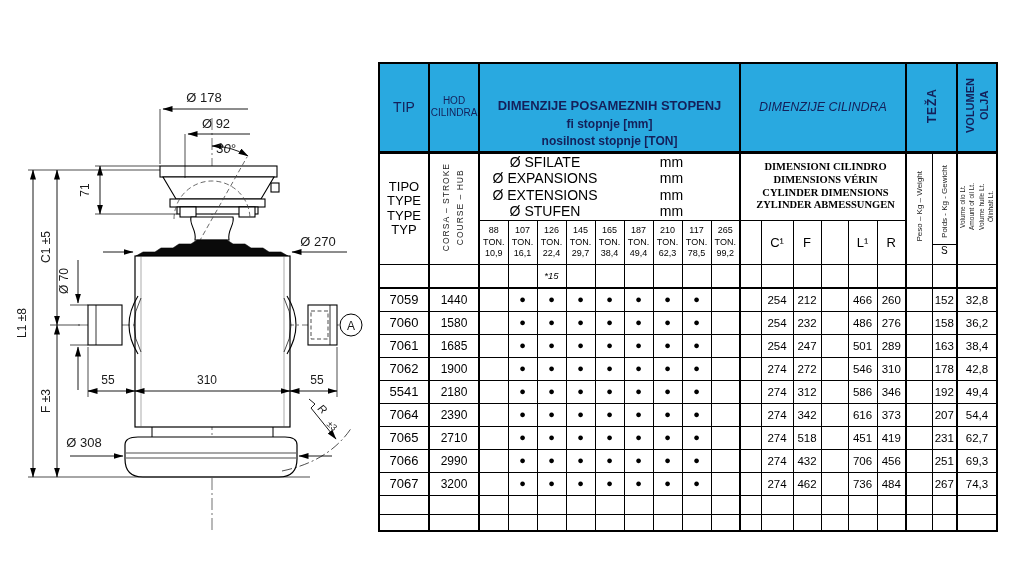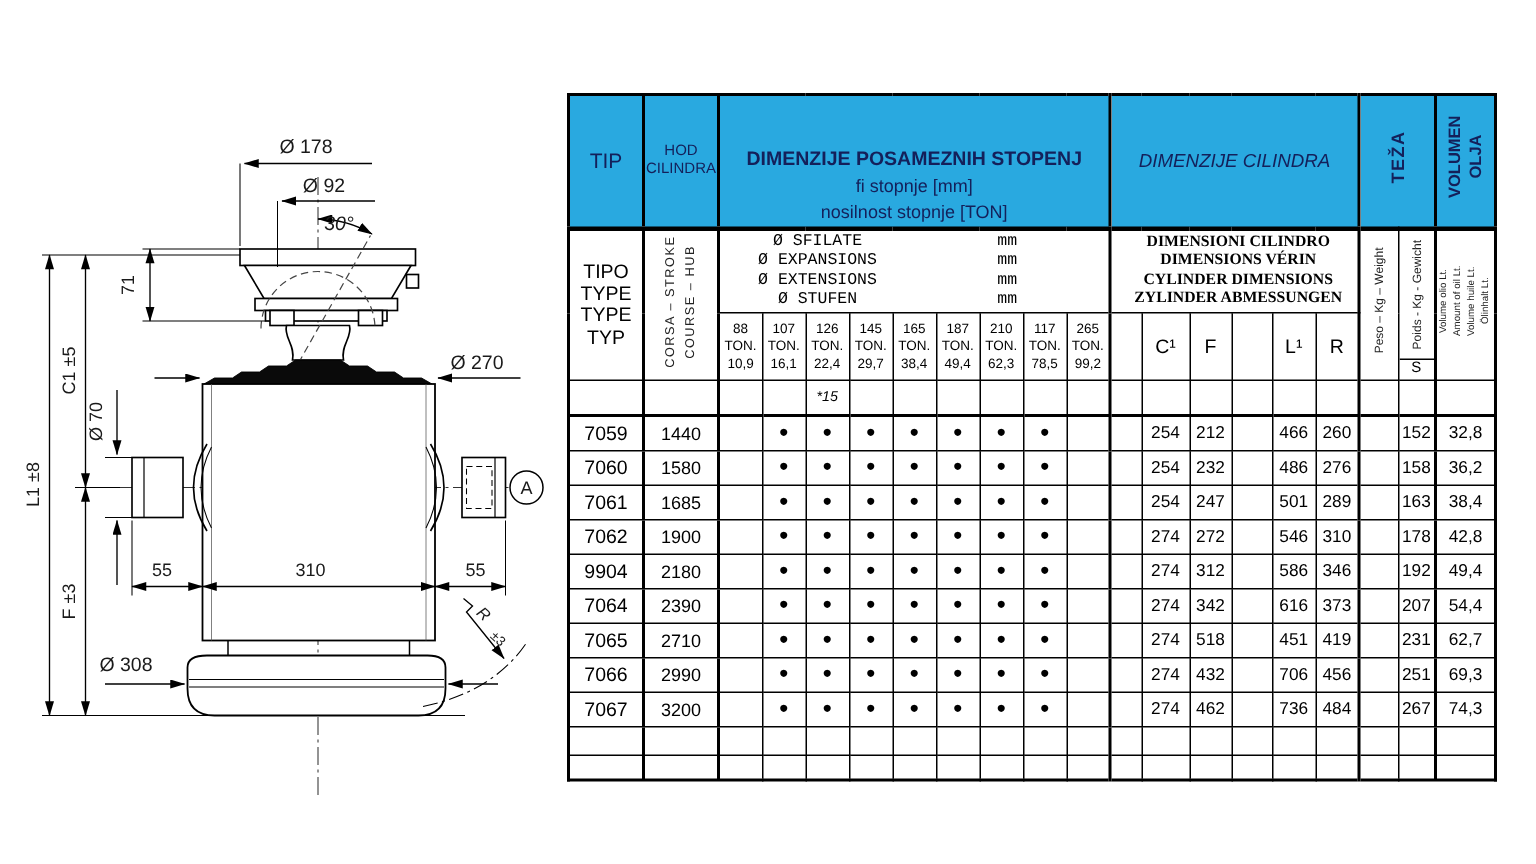--- a/index.html
+++ b/index.html
@@ -36,33 +36,33 @@
   tr.r-note{height:24px;}
   tr.r-data{height:23px;}
   tr.r-emptyA{height:19px;}
   tr.r-emptyB{height:17px;}
   tr.r-head th{background:var(--hdr-bg);color:var(--hdr-tx);border-bottom:3px solid var(--line);}
   tr.r-note td{border-bottom-width:2px;}
 
   .th-tip{font-size:14px;font-weight:bold;}
   .th-hod{font-size:10px;font-weight:bold;line-height:1.25;}
   .th-stages .l1{font-size:13px;font-weight:bold;margin-top:33px;}
-  .th-stages .l2,.th-stages .l3{font-size:12px;font-weight:normal;}
+  .th-stages .l2,.th-stages .l3{font-size:12px;font-weight:bold;}
   .th-stages{line-height:1.45;}
   .th-cyl{font-size:12.5px;font-weight:bold;font-style:italic;}
   .vtext{display:inline-block;writing-mode:vertical-rl;transform:rotate(180deg);white-space:nowrap;}
   .th-teza .vtext{font-size:12px;font-weight:bold;letter-spacing:1px;}
   .th-vol .vtext{font-size:11px;font-weight:bold;line-height:1.3;}
   .th-vol .vtext span{display:block;}
 
   .c-tipo{background:var(--gray);font-size:13px;font-weight:bold;line-height:1.12;}
   .c-corsa .vtext{font-size:8.5px;letter-spacing:1px;color:#222;line-height:1.6;}
   .c-corsa .vtext span{display:block;}
   .c-sfilate{text-align:left;padding-left:6px !important;}
-  .c-sfilate .ln{display:grid;grid-template-columns:118px auto;font-size:11px;line-height:1.18;font-family:Liberation Mono, monospace;}
+  .c-sfilate .ln{display:grid;grid-template-columns:118px auto;font-size:14px;line-height:1.18;}
   .c-dimcyl{text-align:left;padding-left:5px !important;font-family:Liberation Serif, serif;}
   .c-dimcyl div{font-size:10.5px;font-weight:bold;line-height:1.2;}
   .c-ton{font-size:9px;line-height:1.25;}
   .c-dimhdr{font-size:13px;}
   .c-peso .vtext,.c-poids .vtext{font-size:8px;color:#222;}
   .poids-wrap{display:flex;flex-direction:column;height:99px;}
   .poids-wrap .top{flex:1;display:flex;align-items:center;justify-content:center;}
   .poids-wrap .s-cell{height:13px;line-height:12px;border-top:1px solid var(--line);font-size:10px;}
   .c-volsub .vtext{font-size:6.5px;line-height:1.45;color:#222;}
   .c-volsub .vtext span{display:block;}
@@ -453,21 +453,21 @@
           <td class="c-num">274</td>
           <td class="c-num">272</td>
           <td class="c-sp"></td>
           <td class="c-num">546</td>
           <td class="c-num">310</td>
           <td class="c-sp bL2"></td>
           <td class="c-num">178</td>
           <td class="c-num bL2">42,8</td>
         </tr>
         <tr class="r-data">
-          <td class="c-tip">9904</td>
+          <td class="c-tip">5541</td>
           <td class="c-hod bL2">2180</td>
           <td class="c-dot bL2"></td>
           <td class="c-dot">●</td>
           <td class="c-dot">●</td>
           <td class="c-dot">●</td>
           <td class="c-dot">●</td>
           <td class="c-dot">●</td>
           <td class="c-dot">●</td>
           <td class="c-dot">●</td>
           <td class="c-dot"></td>

